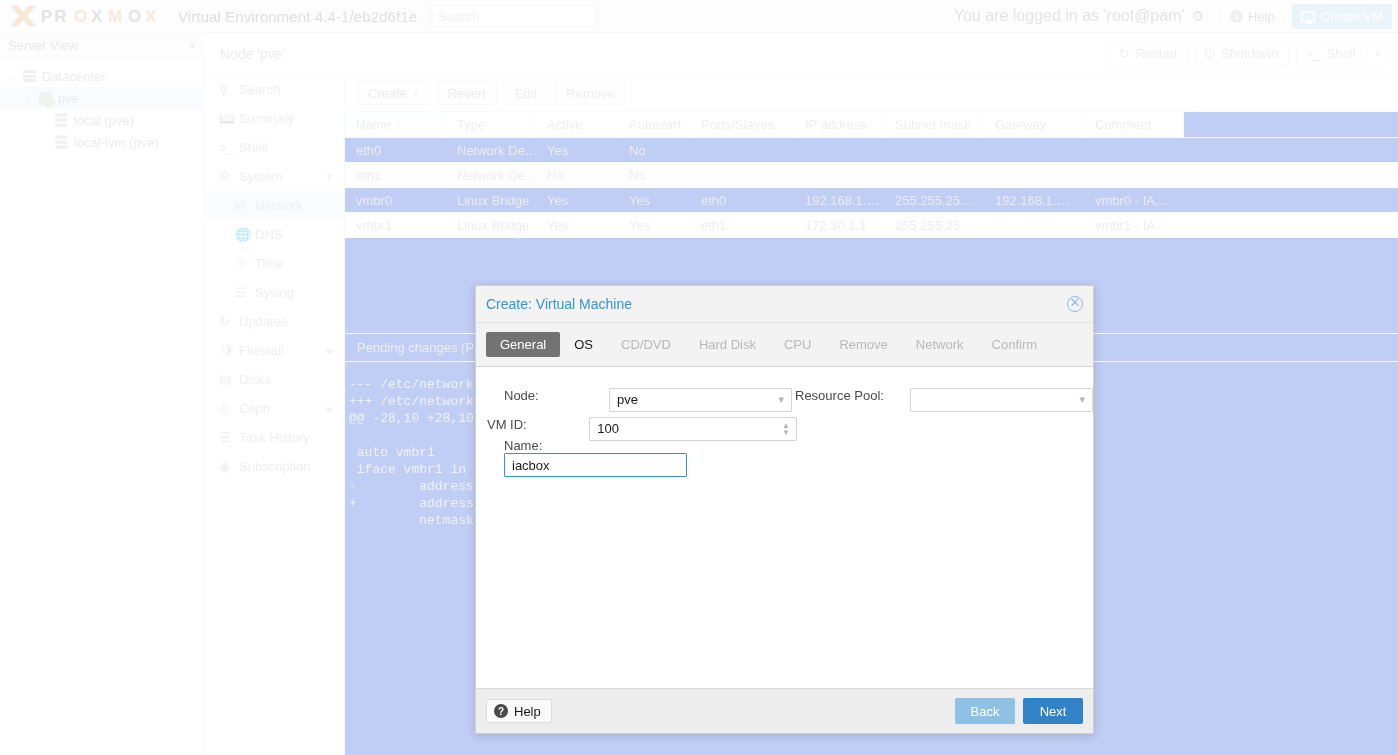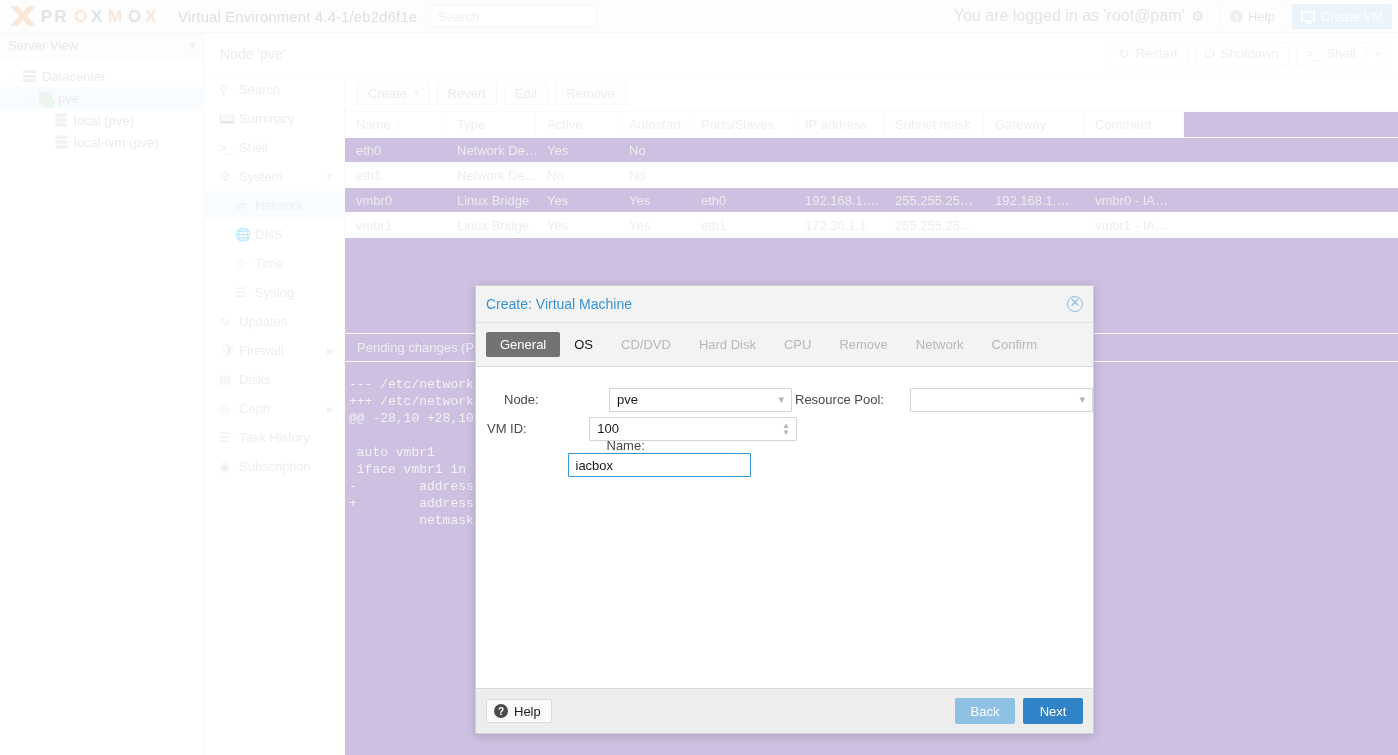--- a/index.html
+++ b/index.html
@@ -110,21 +110,21 @@
   .nav-item {
     height: 29px; display: flex; align-items: center; padding-left: 14px;
     font-size: 13px; color: #c2c2c2; white-space: nowrap;
   }
   .nav-item.sub { padding-left: 30px; }
   .nav-item.active { background: #e9f2fa; }
   .nav-ico { width: 20px; display: inline-flex; align-items: center; font-size: 13px; color: #c9c9c9; }
   .nav-arrow { margin-left: auto; margin-right: 10px; color: #cfcfcf; font-size: 9px; }
 
   
-  .content { position: absolute; top: 33px; left: 345px; right: 0; bottom: 0; background: #4c1d95; }
+  .content { position: absolute; top: 33px; left: 345px; right: 0; bottom: 0; background: #1d4ed8; }
   .node-title {
     position: absolute; top: 0; left: -140px; right: 0; height: 42px;
     display: flex; align-items: center; padding-left: 15px;
     font-size: 14px; color: #b9b9b9; border-bottom: 1px solid #ededed; background: #fff;
   }
   .node-title .nt-btns { margin-left: auto; display: flex; gap: 7px; padding-right: 8px; }
   .nt-btn {
     height: 24px; border: 1px solid #eeeeee; background: #fdfdfd; border-radius: 2px;
     display: flex; align-items: center; padding: 0 9px; gap: 6px;
     font-size: 13px; color: #c2c2c2;
@@ -196,21 +196,21 @@
     display: flex; align-items: center; padding-left: 10px; gap: 0;
   }
   .mtab {
     height: 25px; padding: 0 14px; display: flex; align-items: center;
     font-size: 13px; color: #b8b8b8; border-radius: 2px;
   }
   .mtab.active { background: #737373; color: #fff; }
   .mtab.enabled { color: #1a1a1a; }
   .modal-body { flex: 1; background: #fff; padding: 18px 0 0 0; position: relative; }
   .frow { display: flex; align-items: center; height: 29px; margin-bottom: 0; }
-  .fcol { display: flex; align-items: center; }
+  .fcol { display: flex; }
   .flabel { font-size: 13px; color: #4a4a4a; }
   .fld {
     height: 24px; border: 1px solid #d4d4d4; background: #fff;
     display: flex; align-items: center; padding: 0 0 0 7px;
     font-size: 13px; color: #1a1a1a; border-radius: 1px;
   }
   .fld.focus { border: 1px solid #3892d4; }
   .fld .chev { margin-left: auto; margin-right: 7px; color: #b4b4b4; font-size: 11px; }
   .spin {
     margin-left: auto; margin-right: 6px; display: flex; flex-direction: column;

